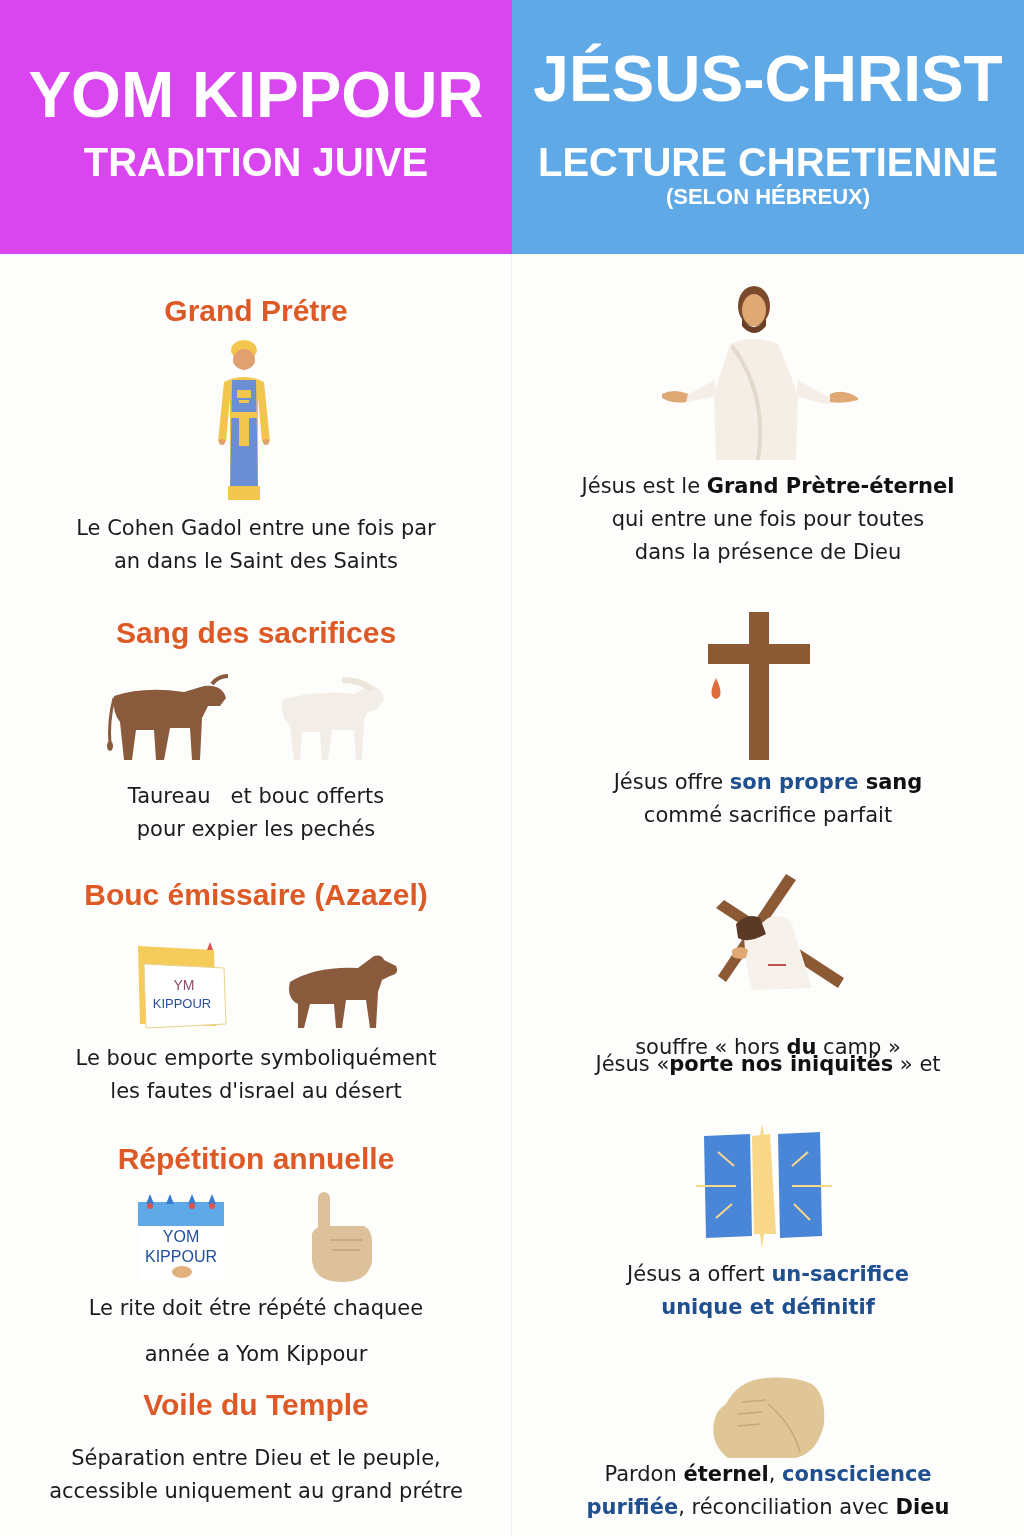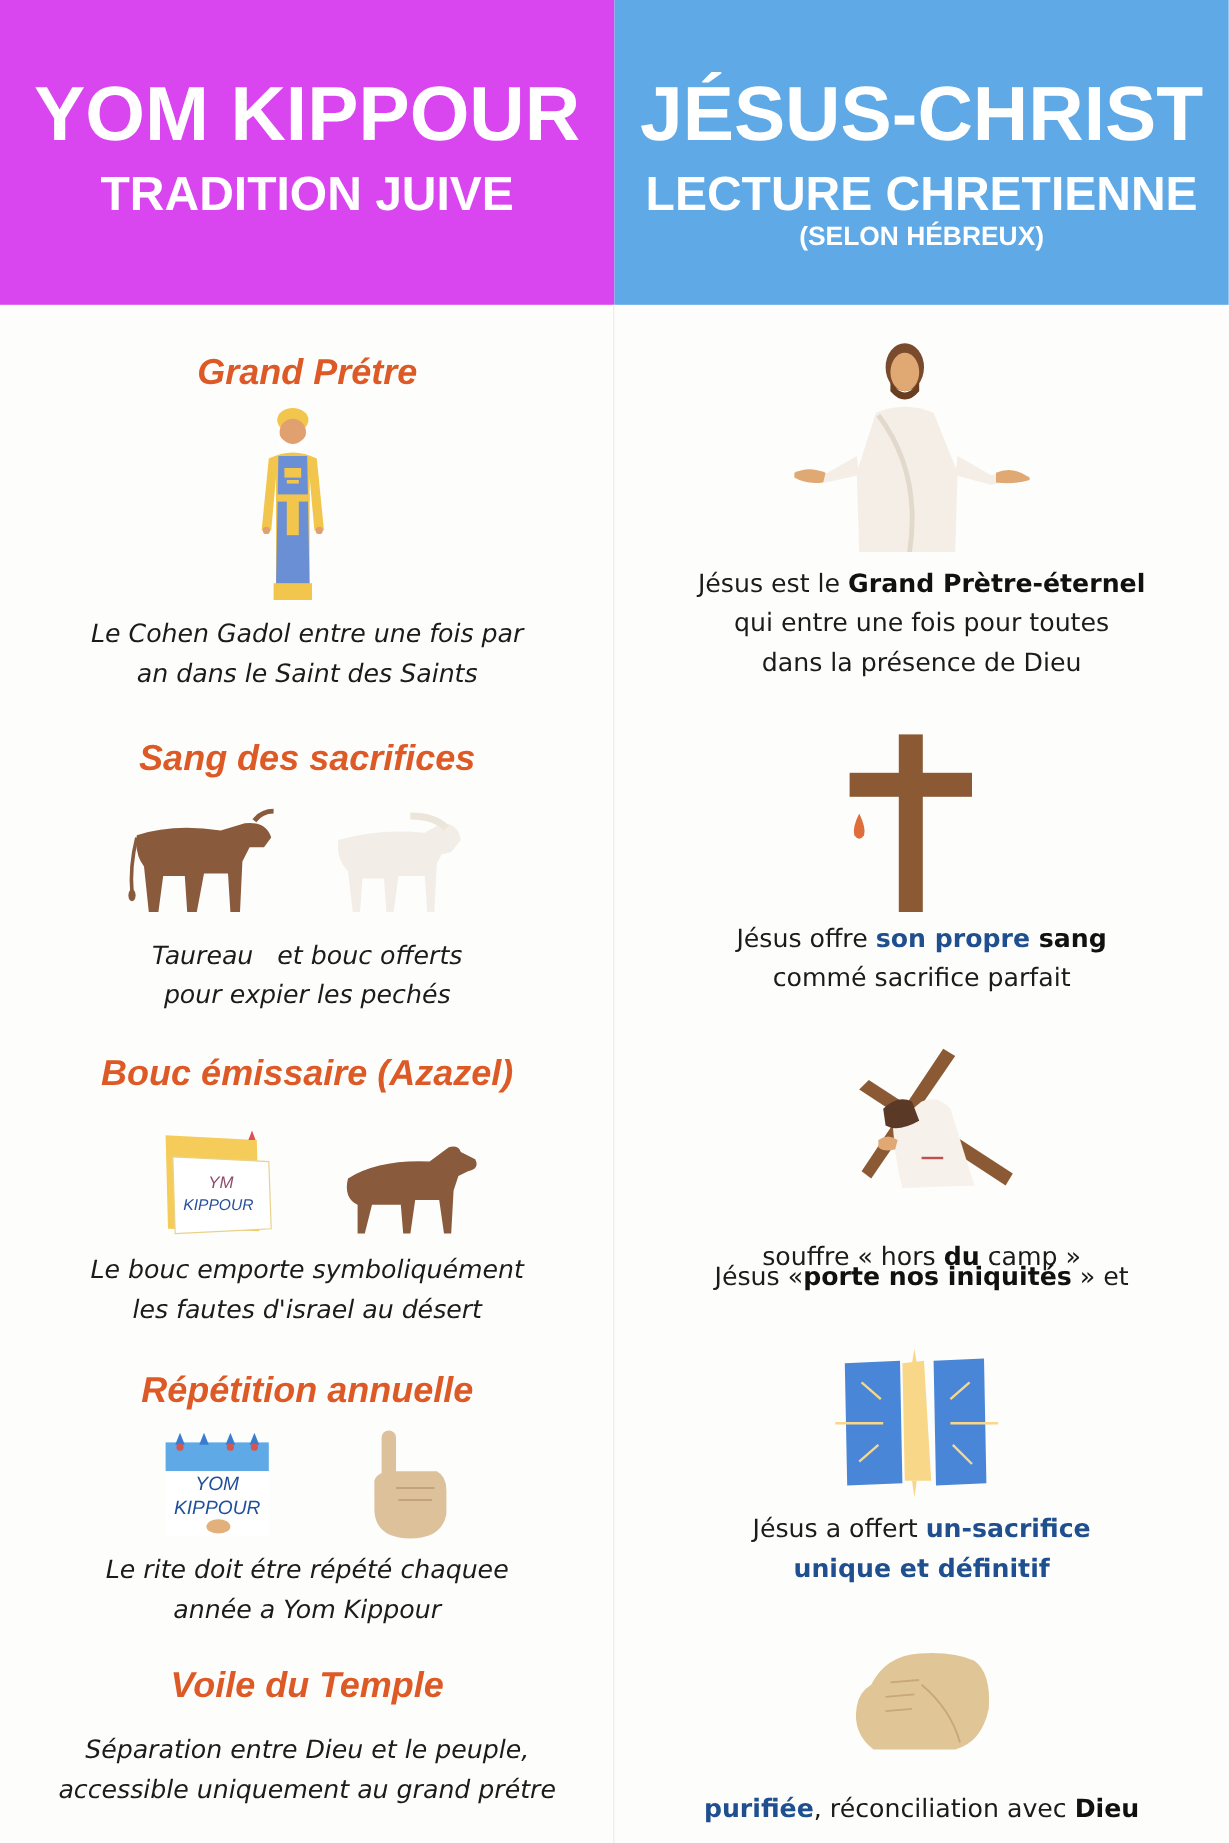--- a/index.html
+++ b/index.html
@@ -9,39 +9,39 @@
   .header { position: absolute; top: 0; height: 254px; width: 512px; color: #fff; text-align: center; }
   .header.left { left: 0; background: #d946ef; }
   .header.right { left: 512px; background: #5ea9e6; }
   .header .title { font-family: "Liberation Sans", sans-serif; font-weight: bold; font-size: 64px; letter-spacing: 0px; position: absolute; left: 0; right: 0; }
   .header .sub { font-family: "Liberation Sans", sans-serif; font-weight: bold; font-size: 40px; position: absolute; left: 0; right: 0; }
   .header .sub2 { font-family: "Liberation Sans", sans-serif; font-weight: bold; font-size: 22px; position: absolute; left: 0; right: 0; }
 
   .divider { position: absolute; left: 511px; top: 254px; width: 1px; height: 1282px; background: #ececec; }
 
   .block { position: absolute; text-align: center; }
-  .col-left .block { left: 0; width: 512px; font-style: italic; }
+  .col-left .block { left: 0; width: 512px; }
   .col-right .block { left: 512px; width: 512px; }
 
   .heading { color: #dd5a26; font-family: "Liberation Sans", sans-serif; font-weight: bold; font-size: 30px; position: absolute; left: 0; right: 0; text-align: center; }
   .desc { font-family: "DejaVu Sans", sans-serif; font-size: 21px; line-height: 33px; position: absolute; left: 0; right: 0; text-align: center; color: #1b1b1b; }
   .desc b { font-weight: bold; color: #111; }
   .desc .blue { color: #1f4f8f; font-weight: bold; }
 
   svg { position: absolute; }
 </style>
 </head>
 <body>
 
 <div class="header left">
   <div class="title" style="top:58px;">YOM KIPPOUR</div>
   <div class="sub" style="top:140px;">TRADITION JUIVE</div>
 </div>
 <div class="header right">
-  <div class="title" style="top:58px;">JÉSUS-CHRIST</div>
+  <div class="title" style="top:42px;">JÉSUS-CHRIST</div>
   <div class="sub" style="top:140px;">LECTURE CHRETIENNE</div>
   <div class="sub2" style="top:184px;">(SELON HÉBREUX)</div>
 </div>
 
 <div class="divider"></div>
 
 <div class="col-left">
 
   <div class="block" style="top:290px;height:300px;">
     <div class="heading" style="top:4px;">Grand Prétre</div>
@@ -110,21 +110,21 @@
       <text x="45" y="50" text-anchor="middle" font-family="Liberation Sans, sans-serif" font-size="16" fill="#1f4f9c">YOM</text>
       <text x="45" y="70" text-anchor="middle" font-family="Liberation Sans, sans-serif" font-size="16" fill="#1f4f9c">KIPPOUR</text>
       <ellipse cx="46" cy="80" rx="10" ry="6" fill="#e2b07a"></ellipse>
     </svg>
     <svg style="left:308px;top:50px;" width="68" height="94" viewBox="0 0 68 94">
       <rect x="10" y="2" width="12" height="48" rx="6" fill="#dcc19a"></rect>
       <path d="M4 44 Q6 36 20 36 L56 36 Q64 40 64 52 L64 72 Q60 92 34 92 Q6 92 4 70Z" fill="#dcc19a"></path>
       <path d="M22 50 L54 50 M24 60 L52 60" stroke="#c2a47c" stroke-width="1.5" fill="none"></path>
     </svg>
     <div class="desc" style="top:152px;">Le rite doit étre répété chaquee</div>
-    <div class="desc" style="top:185px;text-align:center;">année a Yom Kippour</div>
+    <div class="desc" style="top:198px;text-align:center;">année a Yom Kippour</div>
   </div>
 
   <div class="block" style="top:1386px;height:130px;">
     <div class="heading" style="top:2px;">Voile du Temple</div>
     <div class="desc" style="top:56px;">Séparation entre Dieu et le peuple,</div>
     <div class="desc" style="top:89px;">accessible uniquement au grand prétre</div>
   </div>
 </div>
 
 <div class="col-right">
@@ -197,17 +197,20 @@
       <span class="blue">unique et définitif</span>
     </div>
   </div>
 
   <div class="block" style="top:1372px;height:160px;">
     <svg style="left:196px;top:2px;" width="120" height="86" viewBox="0 0 120 86">
       <path d="M18 30 Q30 6 58 4 Q86 2 104 10 Q118 20 116 50 Q110 78 88 84 L20 84 Q2 70 6 48 Q8 36 18 30Z" fill="#e0c596"></path>
       <path d="M34 28 L58 26 M30 40 L54 38 M30 52 L52 50" stroke="#c7a878" stroke-width="1.5" fill="none"></path>
       <path d="M60 30 Q84 50 92 78" stroke="#c7a878" stroke-width="1.5" fill="none"></path>
     </svg>
+    <div class="desc" style="top:86px;">
+      <span>Pardon </span><b>éternel</b><span>, </span><span class="blue">conscicience</span>
+    </div>
     <div class="desc" style="top:119px;">
       <span class="blue">purifiée</span><span>, réconciliation avec </span><b>Dieu</b>
     </div>
   </div>
 </div>
 
 </body></html>

